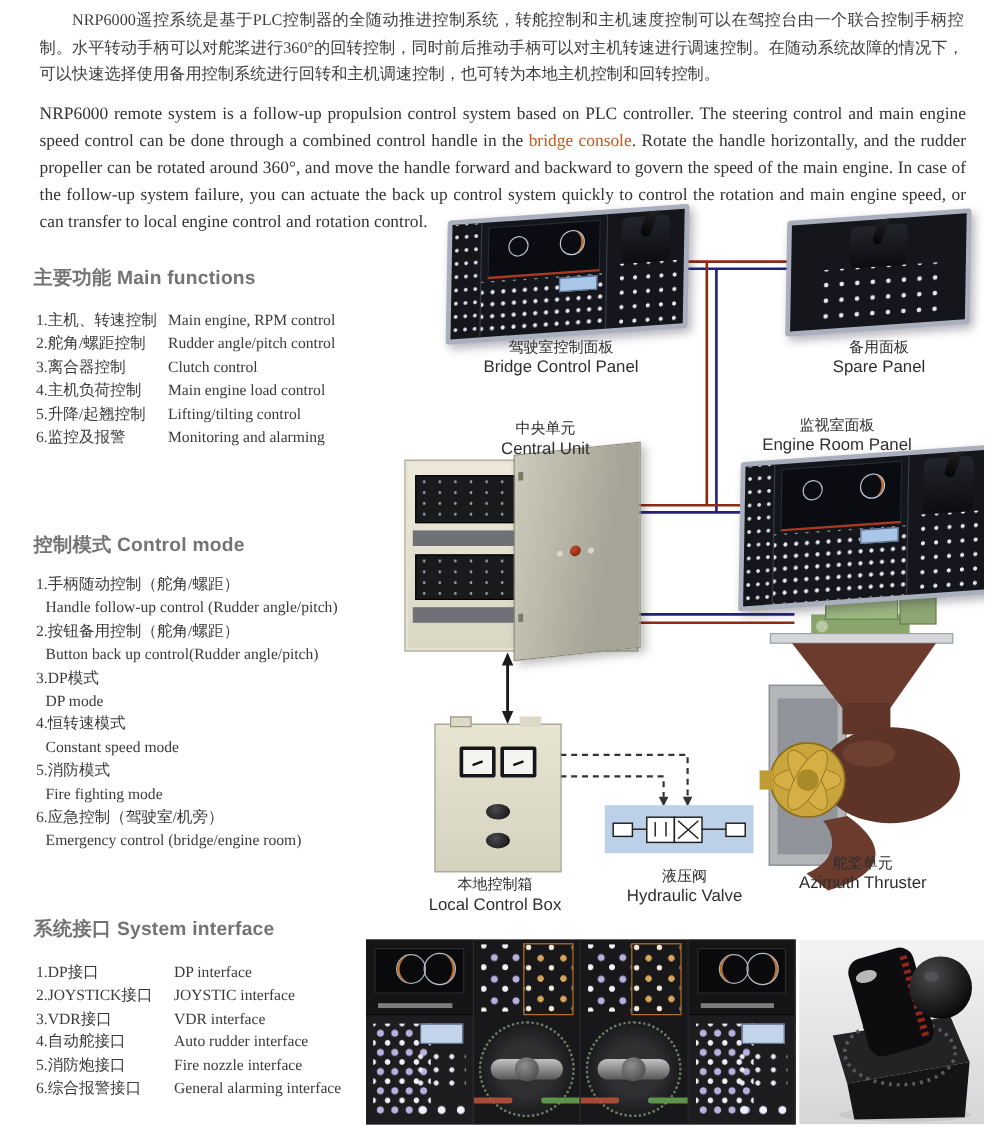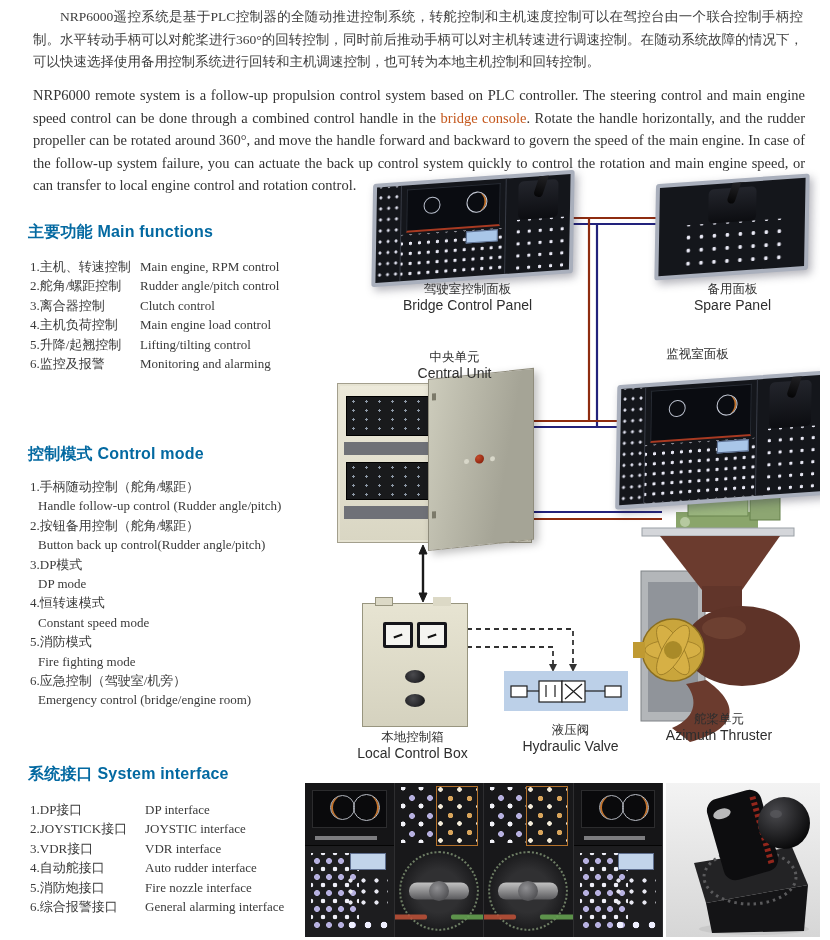--- a/index.html
+++ b/index.html
@@ -5,21 +5,21 @@
   html,body{margin:0;padding:0;background:#fff;}
   .page{position:relative;width:820px;height:940px;background:#ffffff;overflow:hidden;
         font-family:"Liberation Serif",serif;color:#3c3c3c;}
   
   .intro-zh{position:absolute;left:33px;top:6px;width:770px;margin:0;
             font-size:13.5px;line-height:22.5px;color:#3d3d3d;text-align:justify;text-indent:2em;}
   .intro-en{position:absolute;left:33px;top:84px;width:772px;margin:0;
             font-size:14.5px;line-height:22.5px;color:#333;text-align:justify;}
   .hl{color:#c4571c;}
   .sec-h{position:absolute;margin:0;font-family:"Liberation Sans",sans-serif;
-         font-weight:bold;font-size:16px;color:#0369a1;letter-spacing:.2px;}
+         font-weight:bold;font-size:16px;color:#737373;letter-spacing:.2px;}
   .h-mf{left:28px;top:222px;} .h-cm{left:28px;top:444px;} .h-si{left:28px;top:764px;}
   .list{position:absolute;left:30px;font-size:13px;line-height:19.4px;color:#3a3a3a;}
   .mf-list{top:257px;width:300px;} .si-list{top:800px;width:300px;}
   .lrow .cn{display:inline-block;}
   .mf-list .cn{width:110px;} .si-list .cn{width:115px;}
   .cm-list{top:477px;width:310px;}
   .cmrow .en2{padding-left:8px;}
   
   .dlabel{position:absolute;text-align:center;font-family:"Liberation Sans",sans-serif;color:#2e2e2e;}
   .dlabel .lzh{font-size:12.5px;line-height:16px;}
@@ -308,20 +308,21 @@
   <div class="dlabel" style="left:372px;top:349px;width:165px;">
     <div class="lzh">中央单元</div>
     <div class="len">Central Unit</div>
   </div>
   <div class="dlabel" style="left:650px;top:281px;width:165px;">
     <div class="lzh">备用面板</div>
     <div class="len">Spare Panel</div>
   </div>
   <div class="dlabel" style="left:605px;top:346px;width:185px;">
     <div class="lzh">监视室面板</div>
+    <div class="len">Engine Room Panel</div>
   </div>
   <div class="dlabel" style="left:330px;top:729px;width:165px;">
     <div class="lzh">本地控制箱</div>
     <div class="len">Local Control Box</div>
   </div>
   <div class="dlabel" style="left:488px;top:722px;width:165px;">
     <div class="lzh">液压阀</div>
     <div class="len">Hydraulic Valve</div>
   </div>
   <div class="dlabel" style="left:635px;top:711px;width:168px;">

